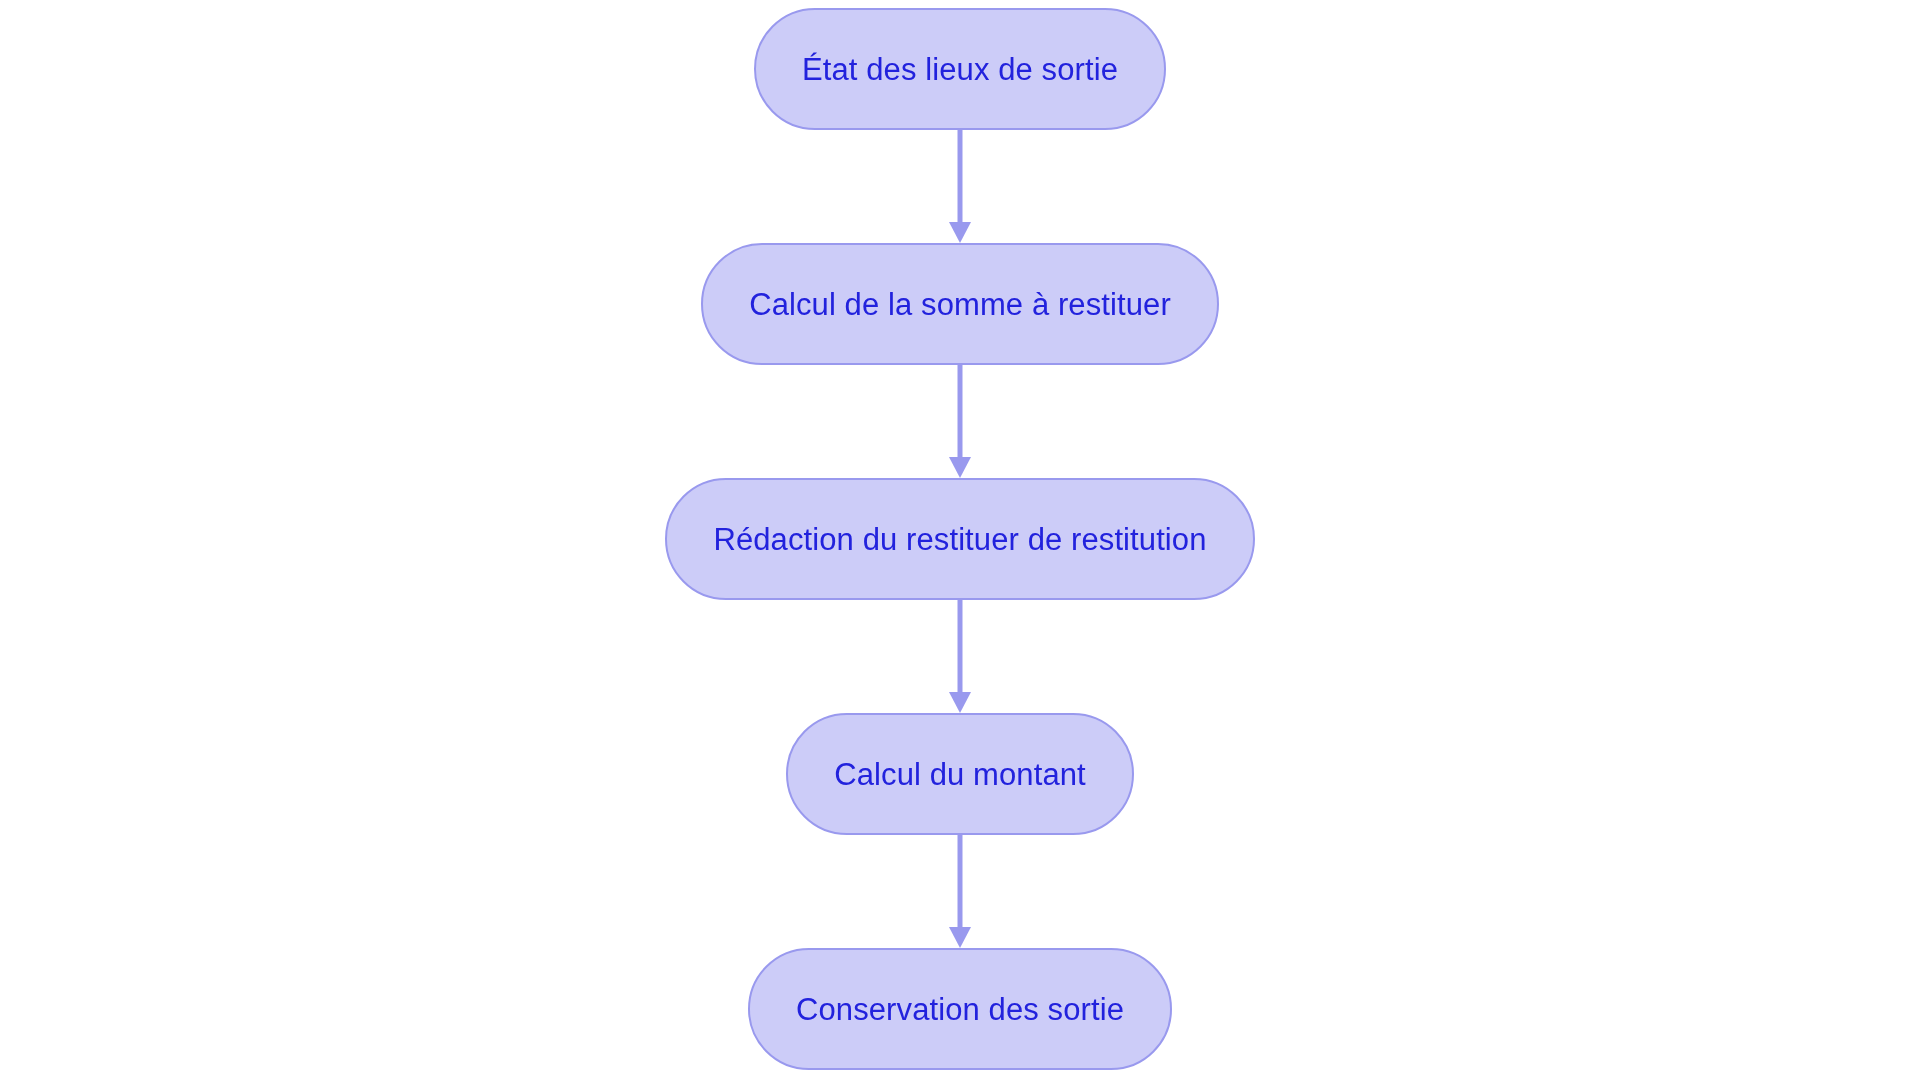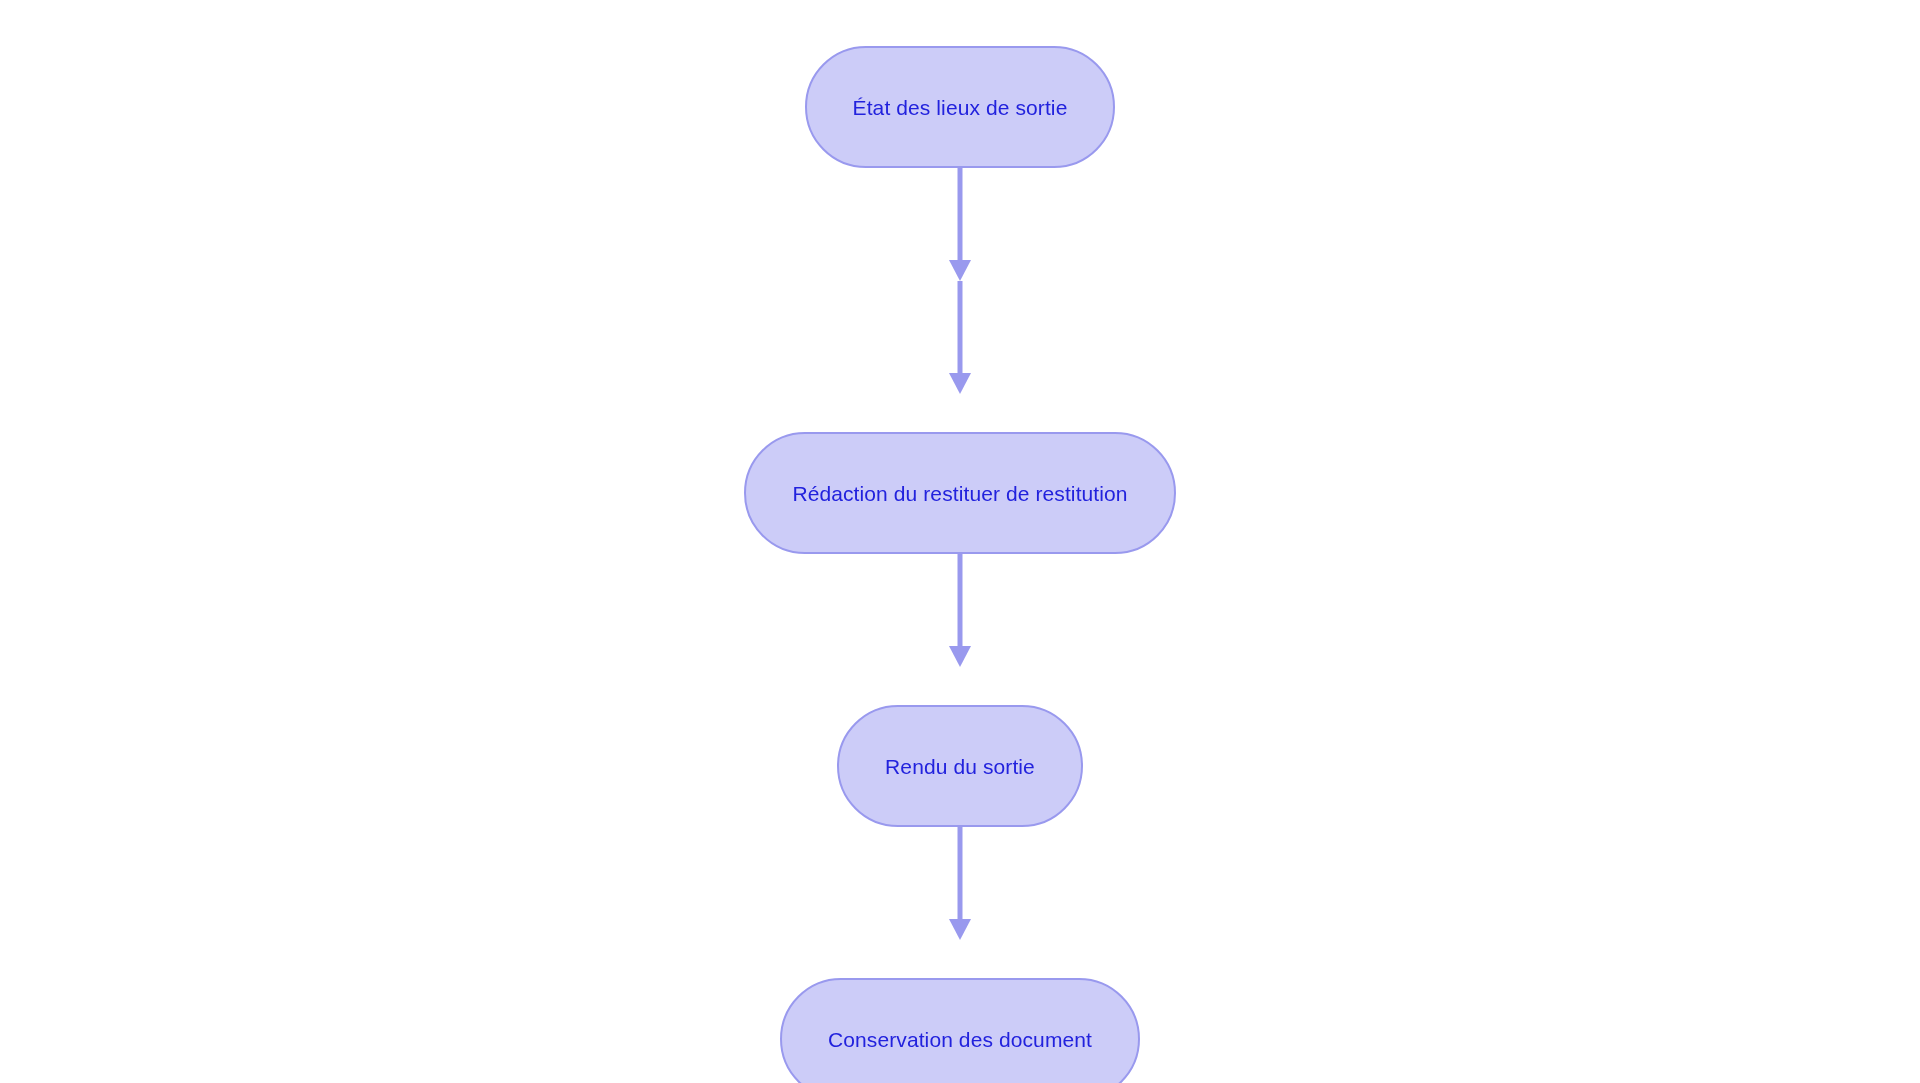--- a/index.html
+++ b/index.html
@@ -37,28 +37,27 @@
   
   .node {
     box-sizing: border-box;
     display: flex;
     align-items: center;
     justify-content: flex-start;
     background: #ccccf8;
     border: 2px solid #9999ee;
     border-radius: 1000px;
     color: #2222dd;
-    font-size: 21px;
+    font-size: 31px;
     font-weight: 400;
     letter-spacing: 0.1px;
     white-space: nowrap;
     padding: 0 46px;
     height: 122px;
     flex: 0 0 auto;
-    margin-top: 38px;
   }
 
   .node-label {
     display: block;
     line-height: 1;
     color: #2222dd;
   }
 
   
   .connector {
@@ -105,42 +104,45 @@
 
     <div class="node">
       <span class="node-label">État des lieux de sortie</span>
     </div>
 
     <div class="connector">
       <span class="edge-line"></span>
       <span class="arrow-head"></span>
     </div>
 
+    <div class="node">
+      <span class="node-label">Calcul de la somme à restituer</span>
+    </div>
 
     <div class="connector">
       <span class="edge-line"></span>
       <span class="arrow-head"></span>
     </div>
 
     <div class="node">
       <span class="node-label">Rédaction du restituer de restitution</span>
     </div>
 
     <div class="connector">
       <span class="edge-line"></span>
       <span class="arrow-head"></span>
     </div>
 
     <div class="node">
-      <span class="node-label">Rendu du sortie</span>
+      <span class="node-label">Calcul du montant</span>
     </div>
 
     <div class="connector">
       <span class="edge-line"></span>
       <span class="arrow-head"></span>
     </div>
 
     <div class="node">
-      <span class="node-label">Conservation des document</span>
+      <span class="node-label">Conservation des sortie</span>
     </div>
 
   </div>
 </div>
 
 </body></html>

